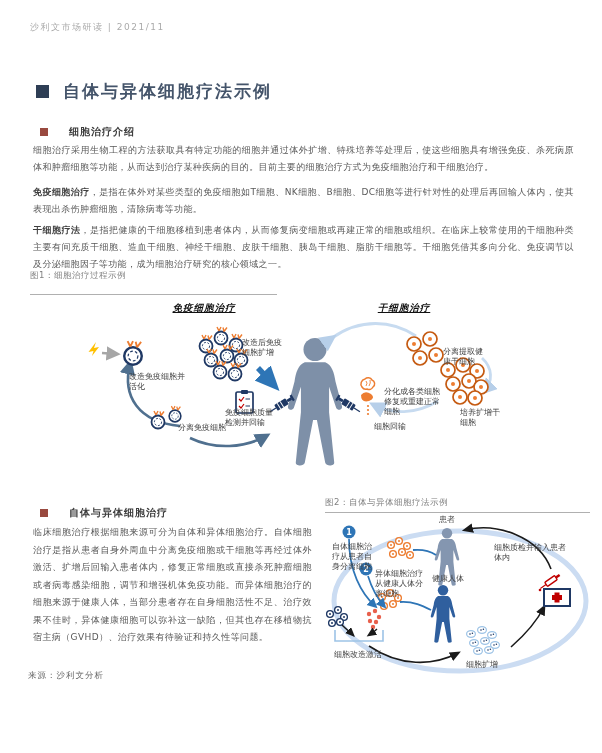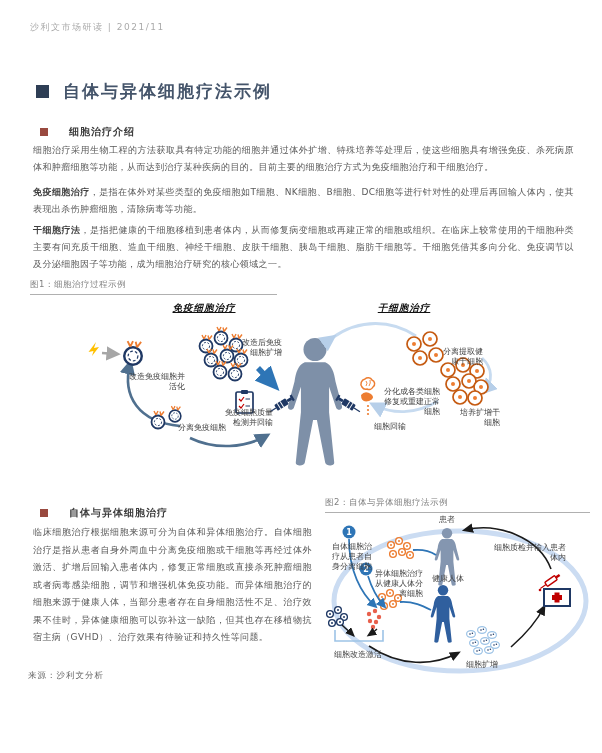--- a/index.html
+++ b/index.html
@@ -15,21 +15,21 @@
   .sec-head { position:absolute; display:flex; align-items:center; gap:21px; }
   .sec-sq { width:8px; height:8px; background:#99493f; flex:none; }
   .sec-label { font-size:10px; font-weight:bold; color:#3d3d3d; letter-spacing:1px; }
   .para { position:absolute; left:33px; width:541px; font-size:9px; color:#595959;
           line-height:17px; text-align:justify; letter-spacing:0.4px; }
   .para b { color:#404040; }
   .figcap { position:absolute; font-size:8.5px; color:#808080; letter-spacing:0.5px; }
   .figline { position:absolute; border-top:1px solid #b0b0b0; height:0; }
   .figwrap { position:absolute; }
   .figwrap svg { position:absolute; left:0; top:0; }
-  .lbl { position:absolute; transform:translateX(-50%); width:max-content; text-align:right;
+  .lbl { position:absolute; transform:translateX(-50%); width:max-content; text-align:left;
          font-size:8px; line-height:10px; color:#3f3f3f; white-space:pre-line; }
   .figtitle { position:absolute; transform:translateX(-50%); width:max-content;
          font-size:9.5px; font-weight:bold; font-style:italic; color:#111;
          text-decoration:underline; letter-spacing:1px; }
   .col-para { position:absolute; left:33px; top:524px; width:279px; font-size:9px; color:#595959;
          line-height:17.5px; text-align:justify; letter-spacing:0.4px; }
   .source { position:absolute; left:28px; top:670px; font-size:8.5px; color:#666; letter-spacing:1px; }
   .logo { position:absolute; left:258px; top:712px; width:86px; text-align:center; color:#1f3864; }
   .logo-top { font-size:5px; letter-spacing:1.6px; white-space:nowrap; }
   .logo-main { font-size:13px; font-weight:bold; letter-spacing:9px; text-indent:9px; margin-top:1px; }
@@ -50,21 +50,21 @@
 
   <div class="sec-head" style="left:40px; top:125px;">
     <div class="sec-sq"></div>
     <div class="sec-label">细胞治疗介绍</div>
   </div>
 
   <div class="para" style="top:142px;">细胞治疗采用生物工程的方法获取具有特定功能的细胞并通过体外扩增、特殊培养等处理后，使这些细胞具有增强免疫、杀死病原体和肿瘤细胞等功能，从而达到治疗某种疾病的目的。目前主要的细胞治疗方式为免疫细胞治疗和干细胞治疗。</div>
   <div class="para" style="top:222px;"><b>干细胞疗法</b><span>，是指把健康的干细胞移植到患者体内，从而修复病变细胞或再建正常的细胞或组织。在临床上较常使用的干细胞种类主要有间充质干细胞、造血干细胞、神经干细胞、皮肤干细胞、胰岛干细胞、脂肪干细胞等。干细胞凭借其多向分化、免疫调节以及分泌细胞因子等功能，成为细胞治疗研究的核心领域之一。</span></div>
   <div class="para" style="top:184px;"><b>免疫细胞治疗</b><span>，是指在体外对某些类型的免疫细胞如T细胞、NK细胞、B细胞、DC细胞等进行针对性的处理后再回输人体内，使其表现出杀伤肿瘤细胞，清除病毒等功能。</span></div>
 
-  <div class="figcap" style="left:30px; top:279px;">图1：细胞治疗过程示例</div>
+  <div class="figcap" style="left:30px; top:270px;">图1：细胞治疗过程示例</div>
   <div class="figline" style="left:30px; top:294px; width:247px;"></div>
 
   <div class="figwrap" style="left:30px; top:298px; width:545px; height:196px;">
     <svg width="545" height="196" viewBox="0 0 545 196">
       <defs>
         <marker id="mSteel" markerWidth="7" markerHeight="7" refX="4" refY="3" orient="auto">
             <path d="M0,0 L6,3 L0,6 Z" fill="#50708f"></path>
           </marker>
         <marker id="mGray" markerWidth="7" markerHeight="7" refX="4" refY="3" orient="auto">
             <path d="M0,0 L6,3 L0,6 Z" fill="#a6a6a6"></path>

